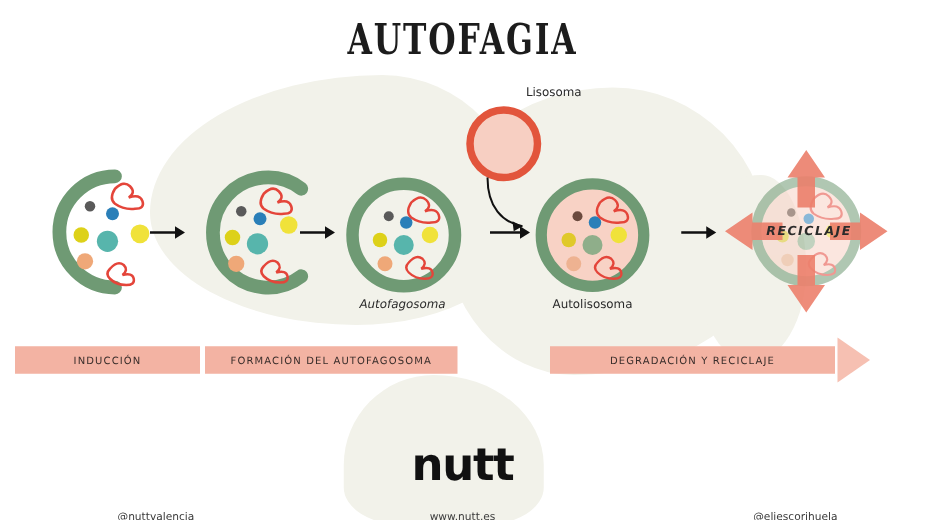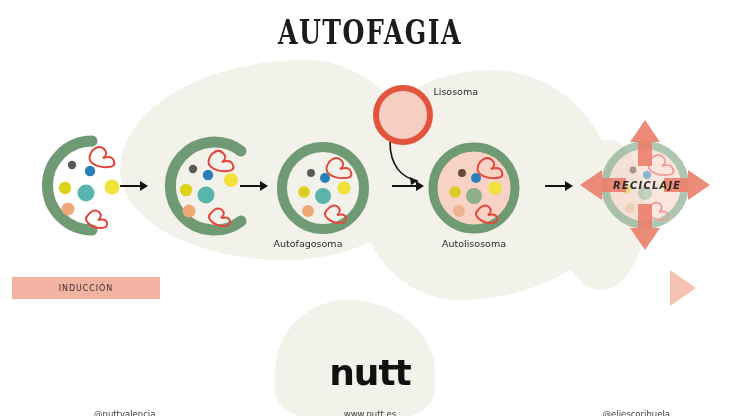--- a/index.html
+++ b/index.html
@@ -167,26 +167,26 @@
     <circle cx="48" cy="48" r="41" fill="none" stroke="#6f9a74" stroke-width="10"></circle>
     <circle cx="36" cy="33" r="4" fill="#5a5a5a"></circle>
     <circle cx="50" cy="38" r="5" fill="#2a7fb8"></circle>
     <circle cx="29" cy="52" r="5.8" fill="#ddd119"></circle>
     <circle cx="48" cy="56" r="8" fill="#57b5ac"></circle>
     <circle cx="69" cy="48" r="6.6" fill="#f0e23a"></circle>
     <circle cx="33" cy="71" r="6" fill="#efa878"></circle>
     <path d="M54 22 q7-7 12-2 q5 5 -1 9 q9 -3 11 3 q2 6 -6 6 q-9 1 -16 -4 q-5 -4 0 -12z" fill="none" stroke="#e4453a" stroke-width="1.9"></path>
     <path d="M52 70 q6-7 11-3 q4 4 -1 8 q8 -2 9 3 q1 5 -6 5 q-8 0 -13 -5 q-4 -4 0 -8z" fill="none" stroke="#e4453a" stroke-width="1.9"></path>
   </svg>
-  <div class="olabel" style="left:258px;top:238px;width:100px;">Autofagosoma</div>
+  <div class="olabel" style="left:272px;top:238px;width:100px;font-style:italic;">Autofagosoma</div>
 
   <svg class="org" style="left:370px;top:82px;" width="66" height="66" viewBox="0 0 66 66">
     <circle cx="33" cy="33" r="27" fill="#f7cfc2" stroke="#e2553c" stroke-width="6"></circle>
   </svg>
-  <div class="olabel" style="left:408px;top:86px;width:70px;text-align:right;">Lisosoma</div>
+  <div class="olabel" style="left:408px;top:69px;width:70px;text-align:center;">Lisosoma</div>
 
   <svg class="org" style="left:386px;top:140px;" width="46" height="52" viewBox="0 0 46 52">
     <path d="M4 2 C 4 26, 16 38, 32 41" fill="none" stroke="#111" stroke-width="1.6"></path>
     <path d="M32 41 l-8 -4 l1 8 z" fill="#111"></path>
   </svg>
 
   <div class="arrow" style="left:392px;top:181px;width:32px;">
     <div class="shaft" style="width:25px;"></div>
       <div class="head"></div>
   </div>
@@ -229,20 +229,26 @@
       <polygon points="2,67 24,52 24,60 48,60 48,74 24,74 24,82"></polygon>
       <polygon points="132,67 110,52 110,60 86,60 86,74 110,74 110,82"></polygon>
     </g>
   </svg>
   <div class="reciclaje" style="left:613px;top:180px;font-style:italic;">RECICLAJE</div>
 
   <div class="timeline" style="width:716px;">
     <div class="seg" style="left:0px;width:148px;">
       <span>INDUCCIÓN</span>
     </div>
+    <div class="seg" style="left:152px;width:202px;">
+      <span>FORMACIÓN DEL AUTOFAGOSOMA</span>
+    </div>
+    <div class="seg" style="left:428px;width:228px;">
+      <span>DEGRADACIÓN Y RECICLAJE</span>
+    </div>
     <div class="seg-arrow" style="left:658px;"></div>
   </div>
 
   <div class="logo">
     <span class="logo-text">nutt</span>
     
   </div>
   <div class="foot foot-left">@nuttvalencia</div>
   <div class="foot foot-mid">www.nutt.es</div>
   <div class="foot foot-right">@eliescorihuela</div>

